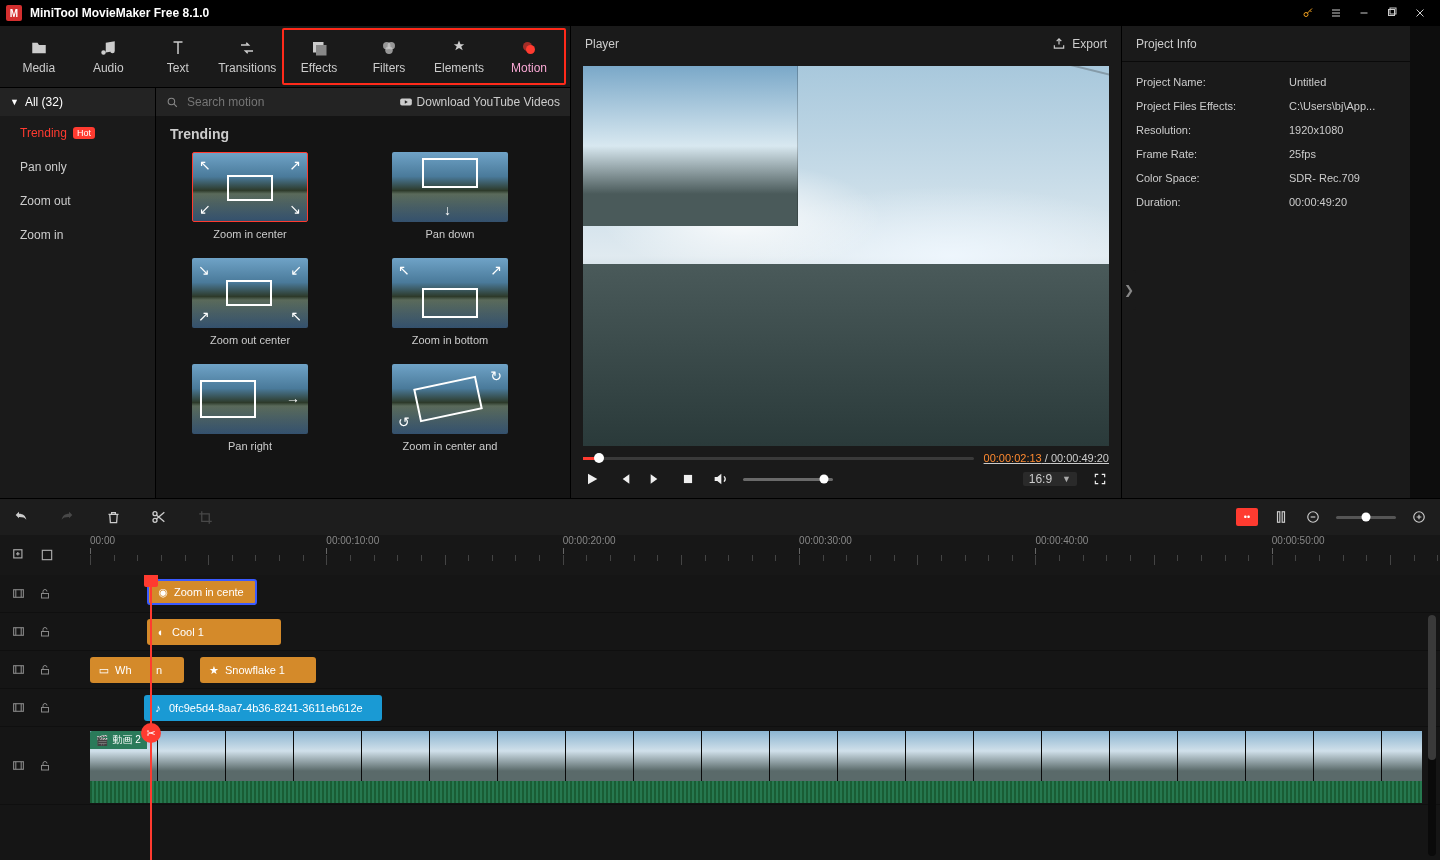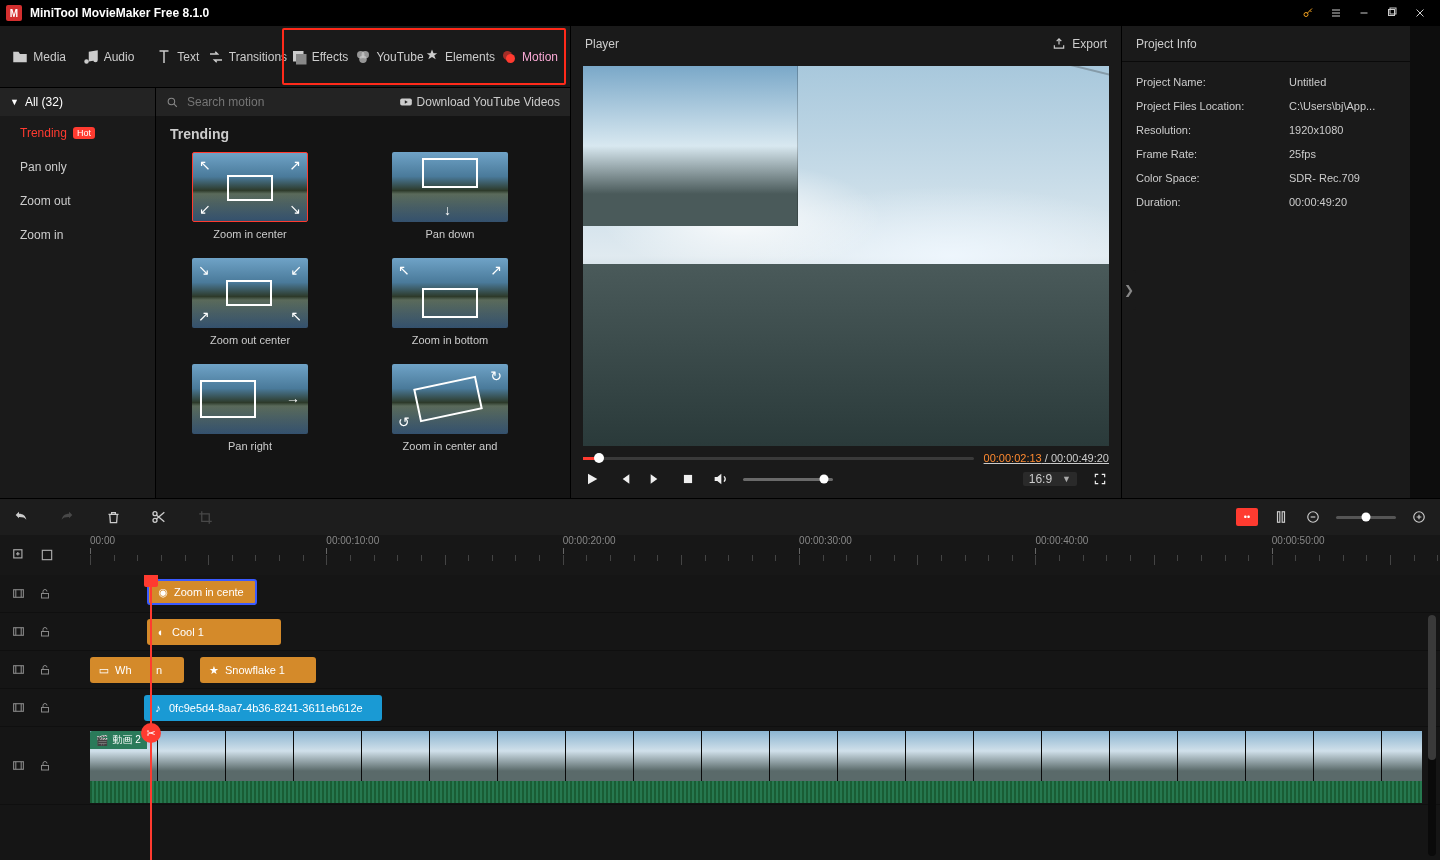--- a/index.html
+++ b/index.html
@@ -8,21 +8,21 @@
 .titlebar .logo { width:16px; height:16px; background:#d32f2f; border-radius:2px; display:flex; align-items:center; justify-content:center; color:#fff; font-weight:bold; font-size:10px; }
 .titlebar .title { margin-left:8px; font-size:12px; color:#fff; font-weight:600;}
 .titlebar .spacer { flex:1; }
 .titlebar .tb-btn { width:28px; height:26px; display:flex; align-items:center; justify-content:center; color:#ccc; cursor:pointer; }
 .titlebar .tb-btn.key { color:#f0a020;}
 .titlebar .tb-btn svg { width:12px; height:12px; stroke:currentColor; fill:none; stroke-width:2;}
 
 .main-area { display:flex; height:472px; }
 .left-col { width:570px; display:flex; flex-direction:column; }
 .tab-strip { height:62px; background:#1a1a1a; display:flex; align-items:stretch; border-bottom:1px solid #000; padding:0 4px; }
-.tab { width:70px; display:flex; align-items:center; justify-content:center; gap:4px; color:#ccc; cursor:pointer; }
+.tab { width:70px; display:flex; flex-direction:column; align-items:center; justify-content:center; gap:4px; color:#ccc; cursor:pointer; }
 .tab .tab-icon { width:18px; height:18px; display:flex; align-items:center; justify-content:center;}
 .tab.active { color:#f9a8d4; }
 .red-box { border:2px solid #ff2a1a; border-radius:2px; display:flex; margin:2px 0;}
 .left-body { flex:1; display:flex; background:#141414; overflow:hidden;}
 .sidebar { width:156px; background:#1a1a1a; border-right:1px solid #000;}
 .side-header { height:28px; display:flex; align-items:center; padding:0 10px; background:#232323; color:#fff; gap:6px; font-size:12px;}
 .side-header .chev { font-size:9px;}
 .side-item { height:34px; display:flex; align-items:center; padding:0 20px; color:#ccc; cursor:pointer; gap:6px;}
 .side-item.active { color:#ff3b30; }
 .hot-badge { background:#ff3b30; color:#fff; border-radius:3px; font-size:9px; padding:1px 4px;}
@@ -204,21 +204,21 @@
           <span>Effects</span>
         </div>
         <div class="tab">
           <div class="tab-icon">
               <svg width="18" height="18" viewBox="0 0 24 24" fill="#ccc">
                 <circle cx="9" cy="9" r="5" opacity=".7"></circle>
                 <circle cx="15" cy="9" r="5" opacity=".7"></circle>
                 <circle cx="12" cy="15" r="5" opacity=".7"></circle>
               </svg>
             </div>
-          <span>YouTube</span>
+          <span>Filters</span>
         </div>
         <div class="tab">
           <div class="tab-icon">
               <svg width="18" height="18" viewBox="0 0 24 24" fill="#ccc">
                 <path d="M12 2l2 5h5l-4 3 2 5-5-3-5 3 2-5-4-3h5z"></path>
               </svg>
             </div>
           <span>Elements</span>
         </div>
         <div class="tab active">
@@ -403,21 +403,21 @@
   </div>
 
   <div class="info-col">
     <div class="info-header">Project Info</div>
     <div class="info-body" id="info-rows">
         <div class="info-row">
           <span class="k">Project Name:</span>
           <span class="v">Untitled</span>
         </div>
         <div class="info-row">
-          <span class="k">Project Files Location:</span>
+          <span class="k">Project Files Effects:</span>
           <span class="v">C:\Users\bj\App...</span>
         </div>
         <div class="info-row">
           <span class="k">Resolution:</span>
           <span class="v">1920x1080</span>
         </div>
         <div class="info-row">
           <span class="k">Frame Rate:</span>
           <span class="v">25fps</span>
         </div>

